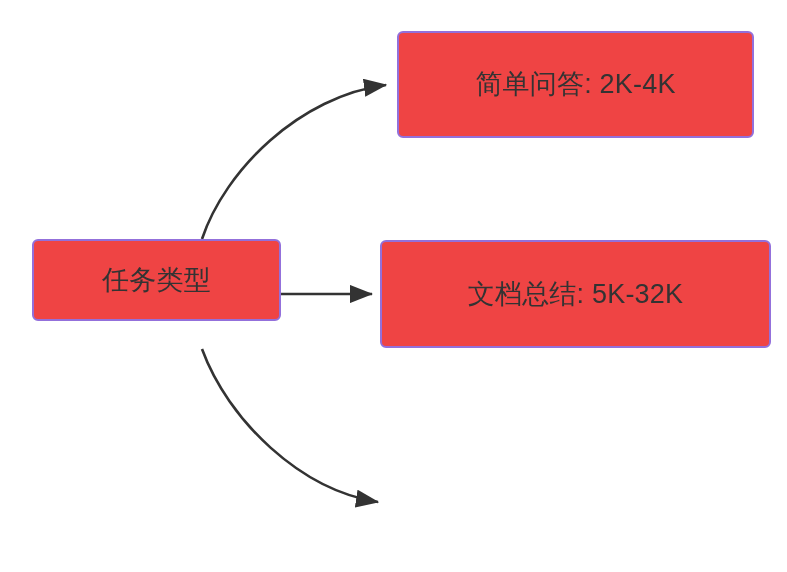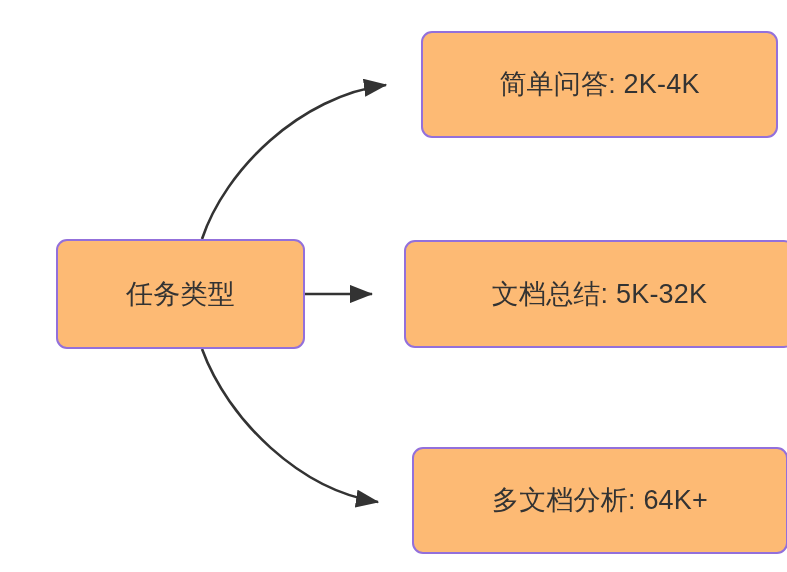--- a/index.html
+++ b/index.html
@@ -23,41 +23,40 @@
     position: absolute;
     left: 0;
     top: 0;
     width: 787px;
     height: 572px;
     pointer-events: none;
   }
   .node {
     position: absolute;
     box-sizing: border-box;
-    background: #fdba74;
+    background: #ef4444;
     border: 2px solid #9370DB;
-    border-radius: 11px;
+    border-radius: 6px;
     display: flex;
     align-items: center;
     justify-content: center;
     text-align: center;
-    margin-left: 24px;
   }
   .node-label {
     color: #333333;
     font-size: 27px;
     line-height: 1.2;
     letter-spacing: 0.2px;
     white-space: nowrap;
   }
   #node-root {
     left: 32px;
     top: 239px;
     width: 249px;
-    height: 110px;
+    height: 82px;
   }
   #node-simple-qa {
     left: 397px;
     top: 31px;
     width: 357px;
     height: 107px;
   }
   #node-doc-summary {
     left: 380px;
     top: 240px;
@@ -95,17 +94,14 @@
   </div>
 
   <div class="node" id="node-simple-qa">
     <span class="node-label">简单问答: 2K-4K</span>
   </div>
 
   <div class="node" id="node-doc-summary">
     <span class="node-label">文档总结: 5K-32K</span>
   </div>
 
-  <div class="node" id="node-multi-doc">
-    <span class="node-label">多文档分析: 64K+</span>
-  </div>
 
 </div>
 
 </body></html>

